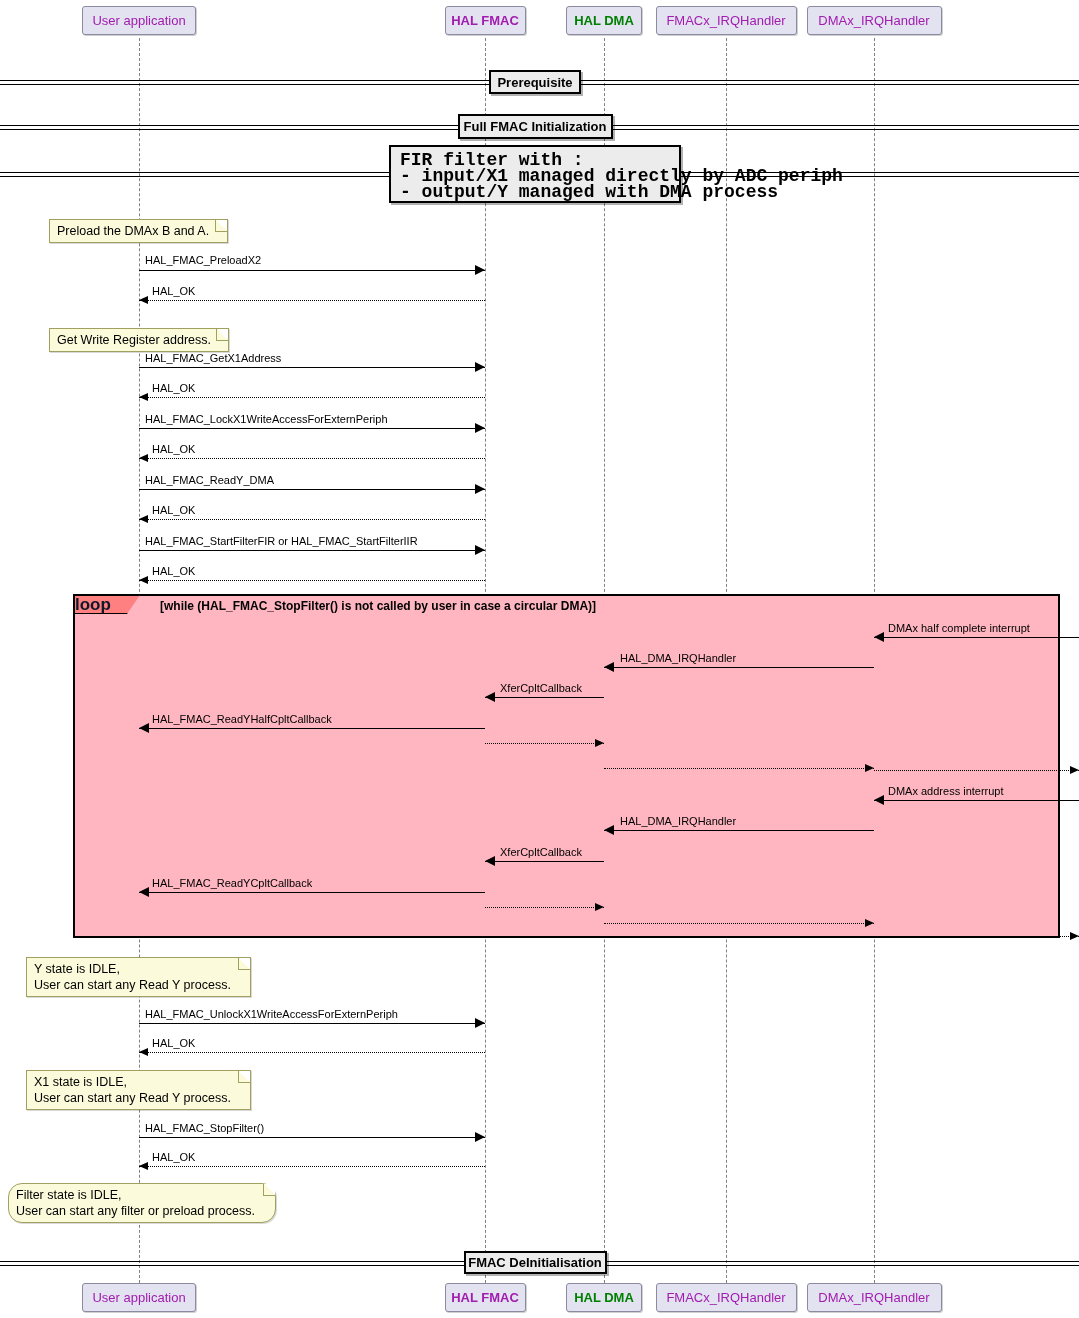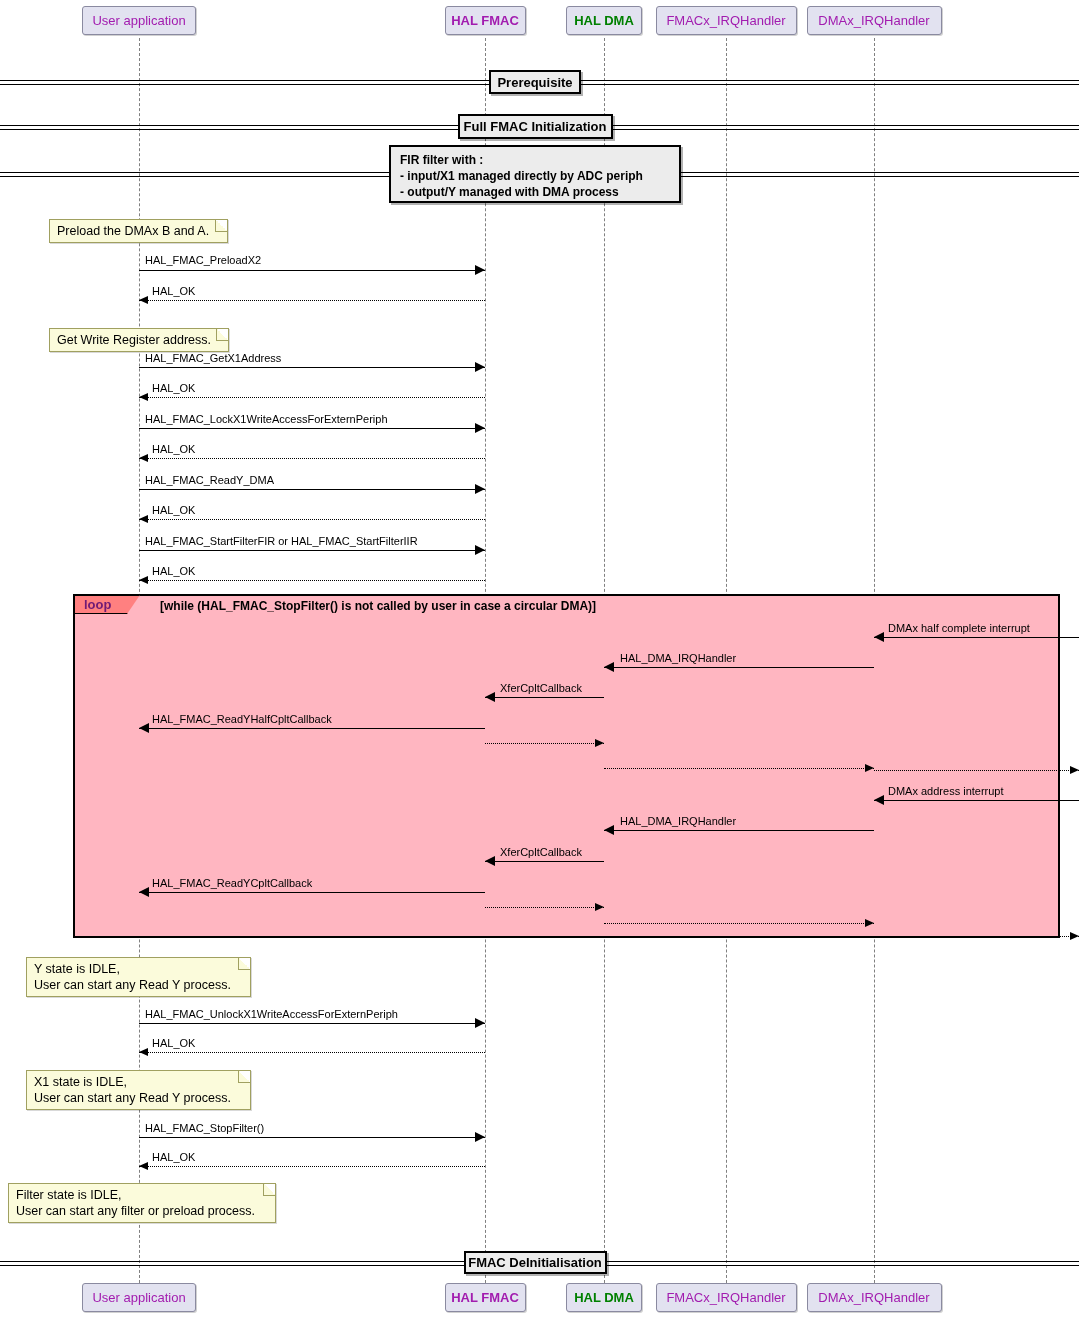--- a/index.html
+++ b/index.html
@@ -33,21 +33,21 @@
   .divider-lines:after{top:4px;}
   .divider-box{
     position:absolute;box-sizing:border-box;
     background:#ECECEC;border:2px solid #000;
     display:flex;align-items:center;justify-content:center;
     font-weight:bold;font-size:13px;color:#000;white-space:nowrap;
     padding:2px 10px;
     box-shadow:2px 2px 0 rgba(0,0,0,.30);
   }
   .divider-box.multiline{
-    display:block;text-align:left;padding:5px 9px;line-height:16px;font-size:12px;
+    display:block;text-align:left;padding:5px 9px;line-height:16px;font-size:18px;font-family:Liberation Mono, monospace;
   }
 
   
   .note{
     position:absolute;box-sizing:border-box;
     background:#FBFBDB;border:1px solid #A0A060;
     font-size:12.5px;color:#000;line-height:16px;
     padding:3px 7px 3px 7px;white-space:pre;
     box-shadow:1px 1px 0 rgba(0,0,0,.15);
   }
@@ -58,22 +58,22 @@
   }
 
   
   .frag{
     position:absolute;box-sizing:border-box;
     background:#FFB6C1;border:2px solid #000;
   }
   .frag-tab{
     position:absolute;box-sizing:border-box;
     background:#FF8080;border:1px solid #000;
-    font-weight:bold;font-size:13px;color:#701a75;
-    display:flex;align-items:center;padding-left:9px;
+    font-weight:bold;font-size:17px;color:#0f172a;
+    display:flex;align-items:center;padding-left:0;
     clip-path:polygon(0 0,100% 0,calc(100% - 13px) 100%,0 100%);
     padding-right:16px;
   }
   .frag-cond{
     position:absolute;font-size:12px;font-weight:bold;color:#000;white-space:nowrap;
   }
 
   
   .msg-line{position:absolute;height:0;border-top:1px solid #000;}
   .msg-line.dotted{border-top:1px dotted #000;}
@@ -199,21 +199,21 @@
     <div class="divider-lines" style="top: 172px;"></div>
     <div class="divider-box multiline" style="left: 389px; top: 145px; width: 292px; height: 58px;">
       <div>FIR filter with :</div>
       <div>   - input/X1 managed directly by ADC periph</div>
       <div>   - output/Y managed with DMA  process</div>
     </div>
     <div class="note" style="left: 49px; top: 219px; width: 179px; height: 24px;"><div>Preload the DMAx B and A.</div><div class="fold"></div></div>
     <div class="note" style="left: 49px; top: 328px; width: 180px; height: 24px;"><div>Get Write Register address.</div><div class="fold"></div></div>
     <div class="note" style="left: 26px; top: 957px; width: 225px; height: 40px;"><div>Y state is IDLE,</div><div>User can start any Read Y process.</div><div class="fold"></div></div>
     <div class="note" style="left: 26px; top: 1070px; width: 225px; height: 40px;"><div>X1 state is IDLE,</div><div>User can start any Read Y process.</div><div class="fold"></div></div>
-    <div class="note" style="left: 8px; top: 1183px; width: 268px; height: 40px;"><div>Filter state is IDLE,</div><div>User can start any filter or preload process.</div><div class="fold"></div></div>
+    <div class="note" style="left: 8px; top: 1183px; width: 268px; height: 40px; border-radius: 14px;"><div>Filter state is IDLE,</div><div>User can start any filter or preload process.</div><div class="fold"></div></div>
     <div class="participant" style="left: 82px; top: 6px; width: 114px; height: 29px;">User application</div>
     <div class="participant" style="left: 82px; top: 1283px; width: 114px; height: 29px;">User application</div>
     <div class="participant bold" style="left: 444.5px; top: 6px; width: 81px; height: 29px;">HAL FMAC</div>
     <div class="participant bold" style="left: 444.5px; top: 1283px; width: 81px; height: 29px;">HAL FMAC</div>
     <div class="participant bold green" style="left: 566px; top: 6px; width: 76px; height: 29px;">HAL DMA</div>
     <div class="participant bold green" style="left: 566px; top: 1283px; width: 76px; height: 29px;">HAL DMA</div>
     <div class="participant" style="left: 655.5px; top: 6px; width: 141px; height: 29px;">FMACx_IRQHandler</div>
     <div class="participant" style="left: 655.5px; top: 1283px; width: 141px; height: 29px;">FMACx_IRQHandler</div>
     <div class="participant" style="left: 806.5px; top: 6px; width: 135px; height: 29px;">DMAx_IRQHandler</div>
     <div class="participant" style="left: 806.5px; top: 1283px; width: 135px; height: 29px;">DMAx_IRQHandler</div>

